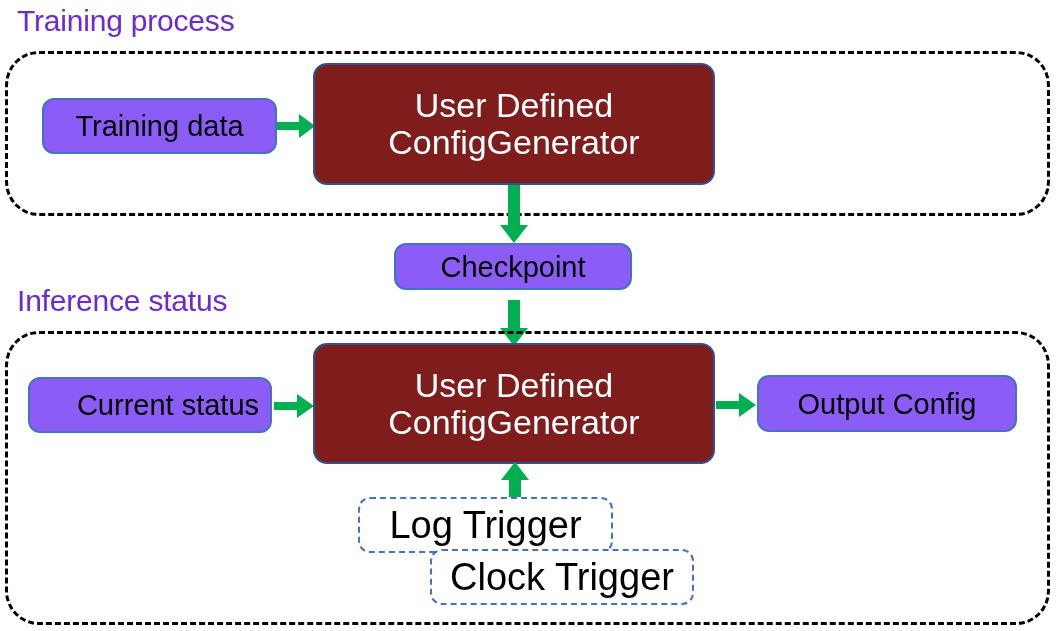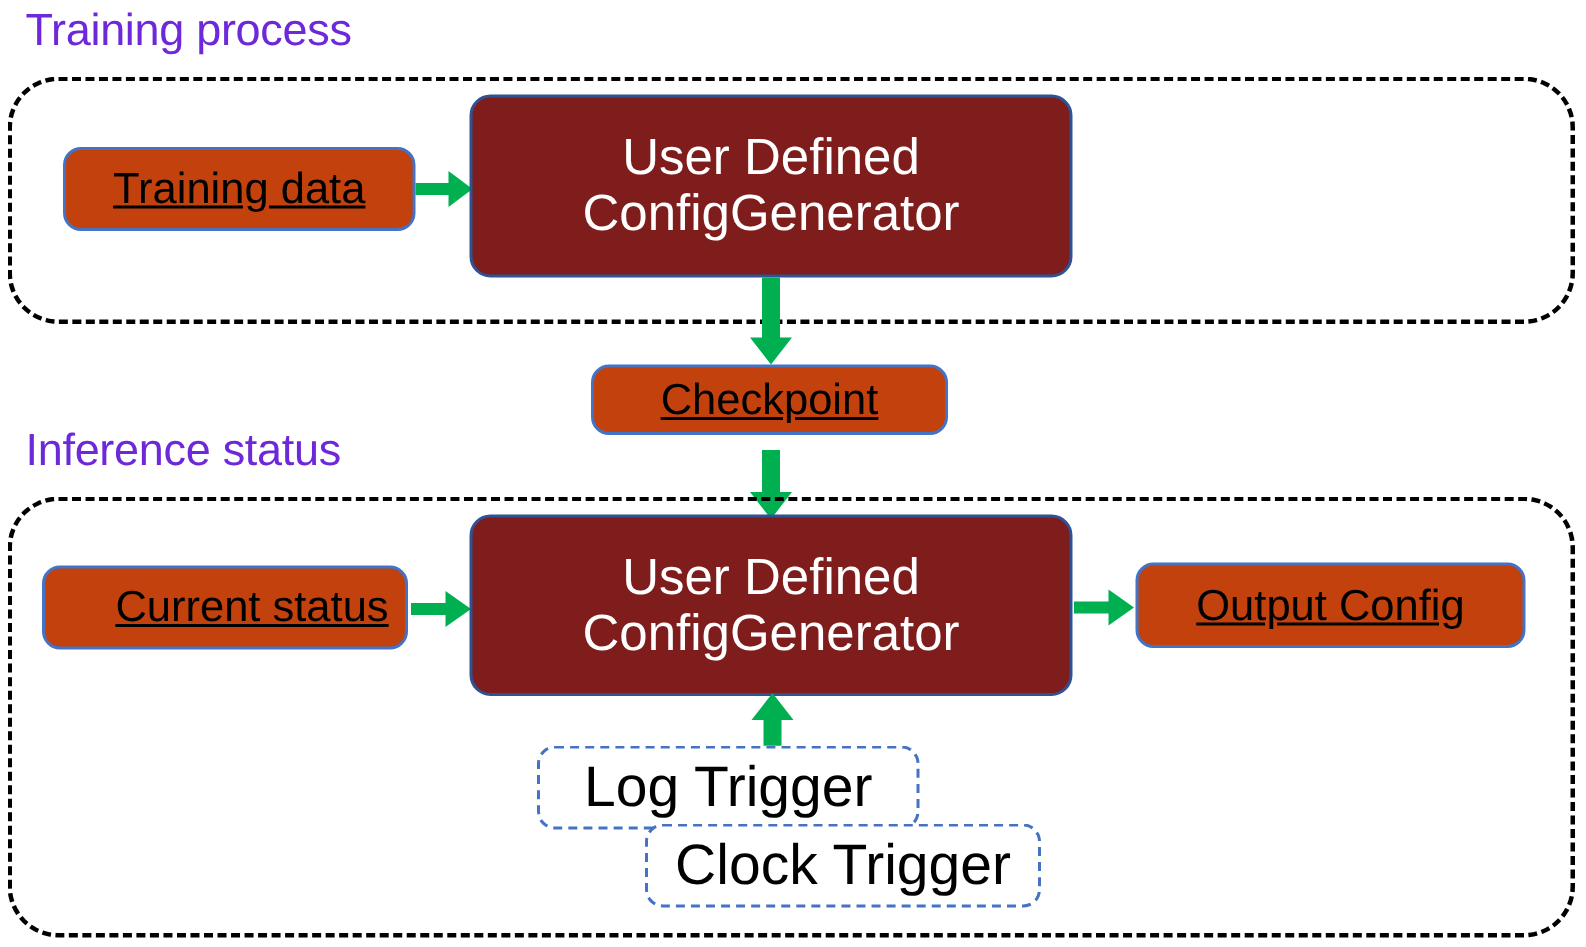--- a/index.html
+++ b/index.html
@@ -28,25 +28,24 @@
     box-sizing:border-box;
     display:flex;
     align-items:center;
     justify-content:center;
     text-align:center;
   }
 
   .node-plain{
     border:2px solid #4472C4;
     border-radius:12px;
-    background:#c2410c;
+    background:#8b5cf6;
     color:#000000;
     font-size:29px;
     line-height:32px;
-    text-decoration:underline;
   }
 
   .node-primary{
     border:2px solid #2E5395;
     border-radius:14px;
     background:#7f1d1d;
     color:#ffffff;
     font-size:34px;
     line-height:37px;
     justify-content:center;

